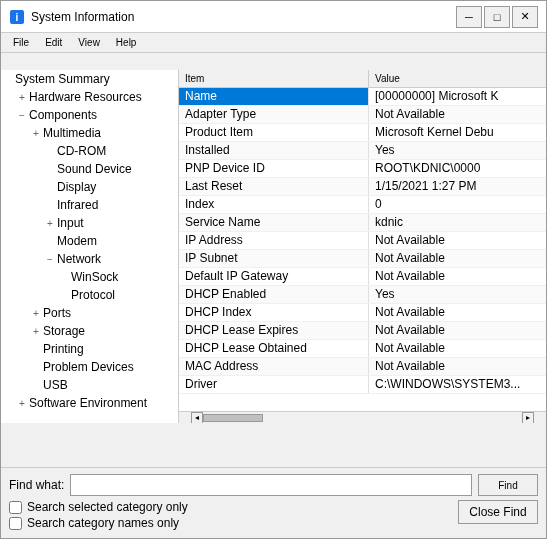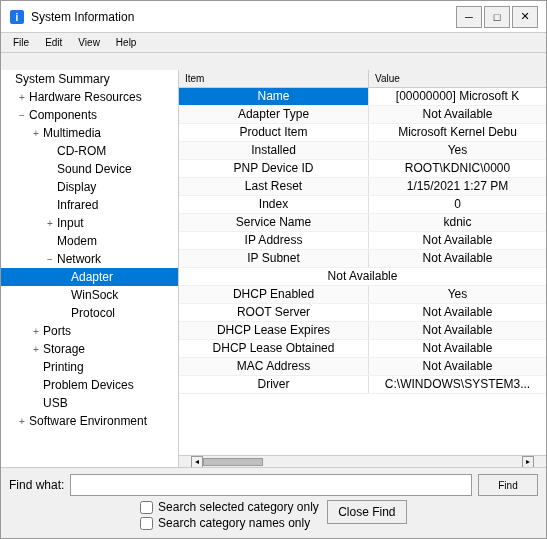--- a/index.html
+++ b/index.html
@@ -128,21 +128,20 @@
       flex-shrink: 0;
     }
     .col-value {
       flex: 1;
       padding: 3px 6px;
     }
     .table-body {
       flex: 1;
       overflow-y: auto;
       overflow-x: hidden;
-      text-align: center;
     }
     .table-row {
       display: flex;
       border-bottom: 1px solid #f0f0f0;
       font-size: 12px;
       min-height: 18px;
     }
     .table-row:nth-child(even) { background: #fafafa; }
     .table-row .cell-item {
       width: 190px;
@@ -161,20 +160,21 @@
       white-space: nowrap;
     }
     .table-row.highlighted .cell-item {
       background: #0078d7;
       color: white;
     }
     .bottom-panel {
       border-top: 1px solid #ccc;
       padding: 6px 8px;
       background: #f0f0f0;
+      margin-top: 44px;
     }
     .find-row {
       display: flex;
       align-items: center;
       margin-bottom: 4px;
     }
     .find-label {
       font-size: 12px;
       margin-right: 6px;
       white-space: nowrap;
@@ -327,25 +327,20 @@
           <div class="tree-item">
             <span class="indent" style="width:42px; display:inline-block;"></span>
             <span class="expander" style="width:14px; display:inline-block;"></span>
             <span class="label">Modem</span>
           </div>
           <div class="tree-item">
             <span class="indent" style="width:42px; display:inline-block;"></span>
             <span class="expander" style="width:14px; display:inline-block; text-align:center; font-size:10px;">−</span>
             <span class="label">Network</span>
           </div>
-          <div class="tree-item selected">
-            <span class="indent" style="width:56px; display:inline-block;"></span>
-            <span class="expander" style="width:14px; display:inline-block;"></span>
-            <span class="label">Adapter</span>
-          </div>
           <div class="tree-item">
             <span class="indent" style="width:56px; display:inline-block;"></span>
             <span class="expander" style="width:14px; display:inline-block;"></span>
             <span class="label">WinSock</span>
           </div>
           <div class="tree-item">
             <span class="indent" style="width:56px; display:inline-block;"></span>
             <span class="expander" style="width:14px; display:inline-block;"></span>
             <span class="label">Protocol</span>
           </div>
@@ -423,28 +418,29 @@
   </div>
           <div class="table-row">
     <div class="cell-item">IP Address</div>
     <div class="cell-value">Not Available</div>
   </div>
           <div class="table-row">
     <div class="cell-item">IP Subnet</div>
     <div class="cell-value">Not Available</div>
   </div>
           <div class="table-row">
+    <div class="cell-item">Default IP Gateway</div>
     <div class="cell-value">Not Available</div>
   </div>
           <div class="table-row">
     <div class="cell-item">DHCP Enabled</div>
     <div class="cell-value">Yes</div>
   </div>
           <div class="table-row">
-    <div class="cell-item">ROOT Server</div>
+    <div class="cell-item">DHCP Index</div>
     <div class="cell-value">Not Available</div>
   </div>
           <div class="table-row">
     <div class="cell-item">DHCP Lease Expires</div>
     <div class="cell-value">Not Available</div>
   </div>
           <div class="table-row">
     <div class="cell-item">DHCP Lease Obtained</div>
     <div class="cell-value">Not Available</div>
   </div>
@@ -466,21 +462,21 @@
       </div>
     </div>
   </div>
 
   <div class="bottom-panel">
     <div class="find-row">
       <span class="find-label">Find what:</span>
       <input class="find-input" type="text" style="">
       <button class="find-button">Find</button>
     </div>
-    <div style="display:flex; justify-content:center; align-items:flex-start;gap:8px;">
+    <div style="display:flex; justify-content:space-between; align-items:flex-start;gap:8px;">
       <div>
         <div class="checkbox-row">
           <input type="checkbox" style="">
           <label>Search selected category only</label>
         </div>
         <div class="checkbox-row">
           <input type="checkbox" style="">
           <label>Search category names only</label>
         </div>
       </div>

